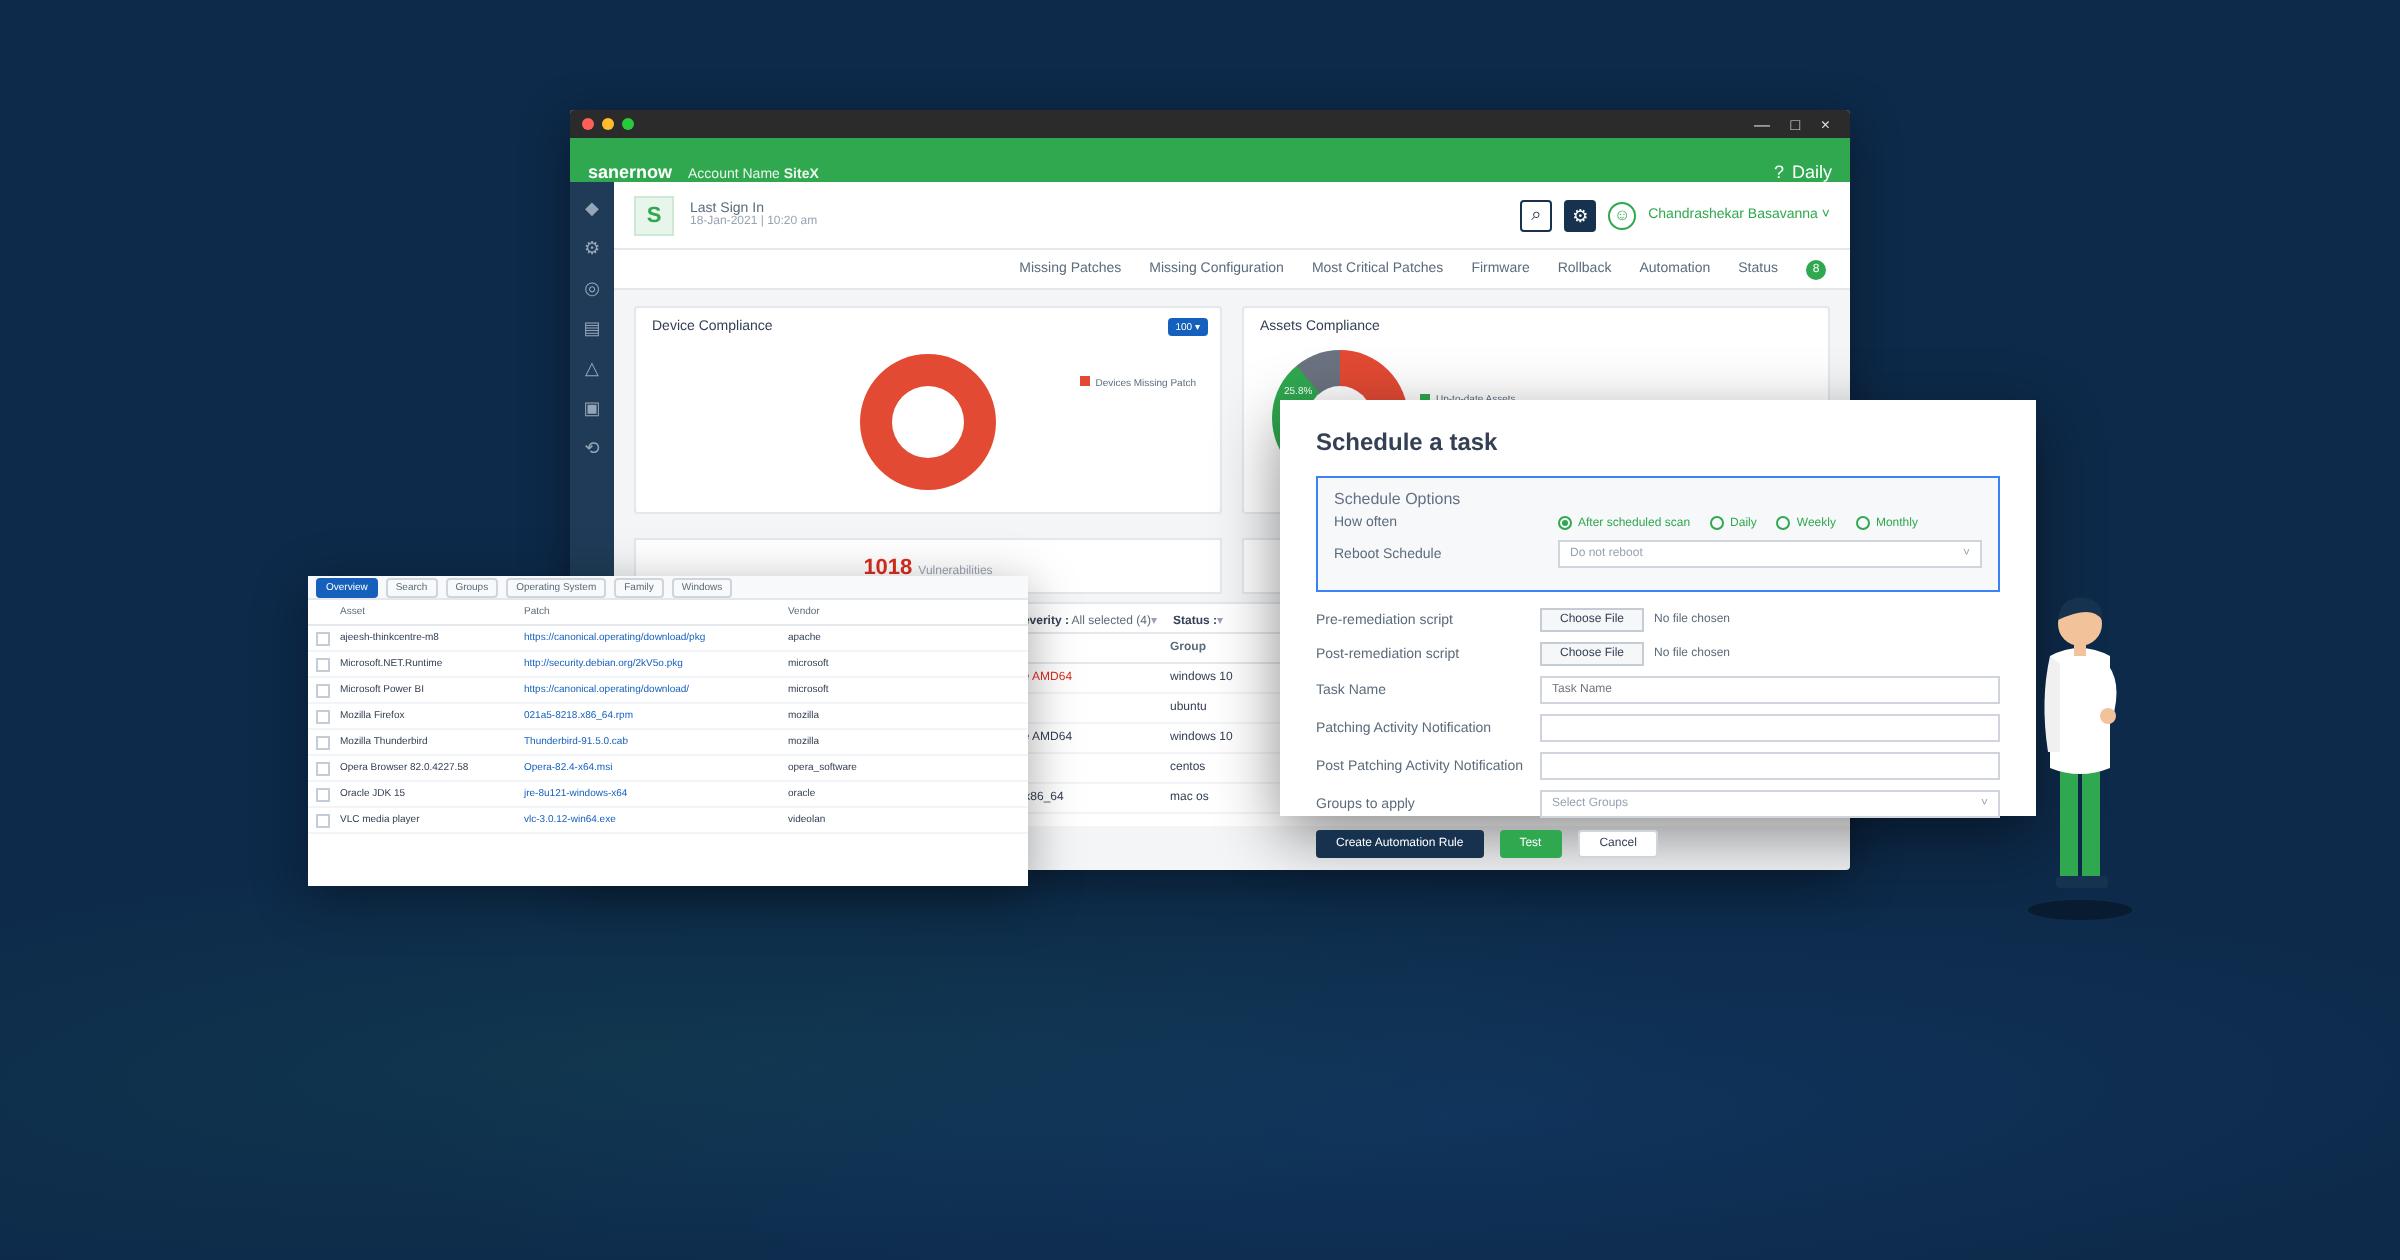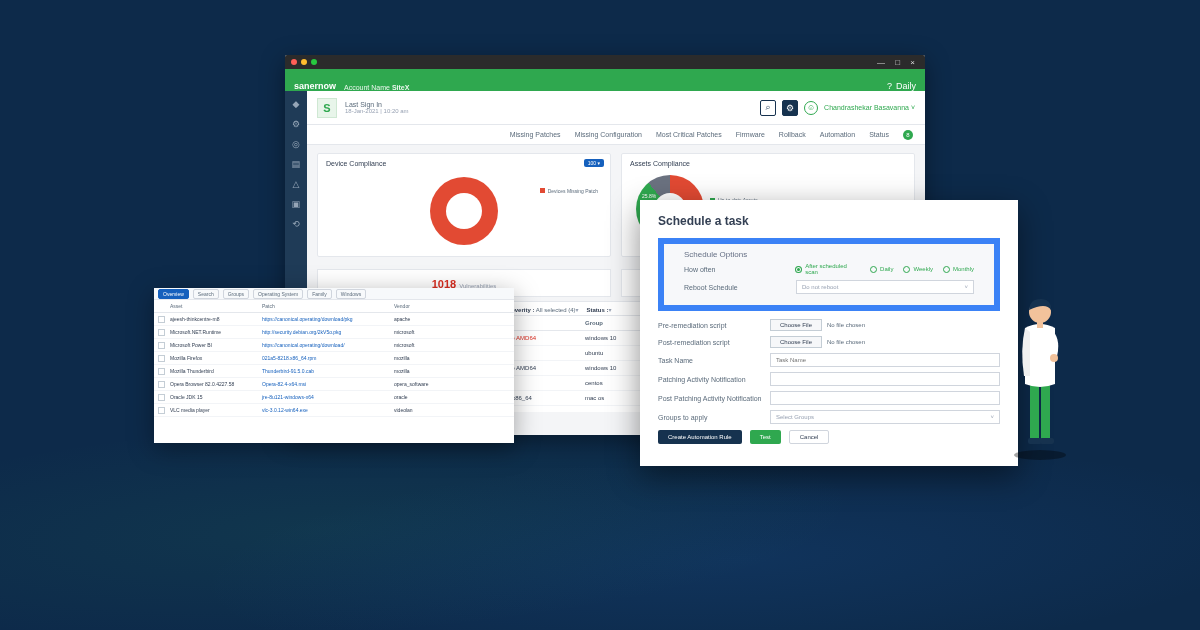--- a/index.html
+++ b/index.html
@@ -74,24 +74,24 @@
   .pt-tabs{height:12px;background:#f7f9fb;display:flex;align-items:center;gap:4px;padding:0 4px;border-bottom:1px solid #e4e7ec}
   .pt-tabs span{font-size:5px;padding:1px 4px;border:1px solid #d0d5dd;border-radius:2px;color:#5b6b7b}
   .pt-tabs span.active{background:#1560bd;color:#fff;border-color:#1560bd}
   .pt-head,.pt-row{display:grid;grid-template-columns:12px 80px 12px 120px 12px 50px;align-items:center;height:13px;padding:0 4px}
   .pt-head{color:#5b6b7b;border-bottom:1px solid #e4e7ec}
   .pt-row{border-bottom:1px solid #f2f4f7}
   .pt-row a{color:#1560bd}
   .micro{width:8px;height:8px;display:inline-block}
 
   
-  .modal{position:absolute;left:640px;top:200px;width:378px;height:266px;background:#fff;
+  .modal{position:absolute;left:640px;top:200px;width:378px;height:208px;background:#fff;
          box-shadow:0 10px 30px rgba(0,0,0,.45);padding:14px 18px;font-size:8px;color:#344054}
   .modal h3{font-size:12px;font-weight:bold;margin-bottom:10px}
-  .section-box{background:#f7f8fa;border:6px solid #3b82f6;padding:6px 20px;margin-bottom:8px}
+  .section-box{background:#f7f8fa;border:1px solid #3b82f6;padding:6px 8px;margin-bottom:8px}
   .section-box h5{font-size:8px;color:#667085;font-weight:normal;margin-bottom:4px}
   .frow{display:flex;align-items:center;margin-bottom:5px}
   .frow label{width:112px;font-size:7px;color:#5b6b7b}
   .radios{display:flex;gap:10px;font-size:6px;align-items:center}
   .radio{display:inline-flex;align-items:center;gap:3px;color:#2fa84f}
   .radio .c{width:7px;height:7px;border:1px solid #2fa84f;border-radius:50%;position:relative}
   .radio.sel .c::after{content:"";position:absolute;inset:1px;background:#2fa84f;border-radius:50%}
   .sel-input{flex:1;height:14px;border:1px solid #d0d5dd;background:#fff;font-size:6px;color:#98a2b3;padding:0 5px;display:flex;align-items:center;justify-content:space-between}
   .txt-input{flex:1;height:14px;border:1px solid #d0d5dd;background:#fff;font-size:6px;color:#98a2b3;padding:0 5px}
   .filebtn{width:52px;height:12px;border:1px solid #c4cdd5;background:#f6f7f9;font-size:6px;color:#344054;text-align:center;line-height:11px;margin-right:5px}

